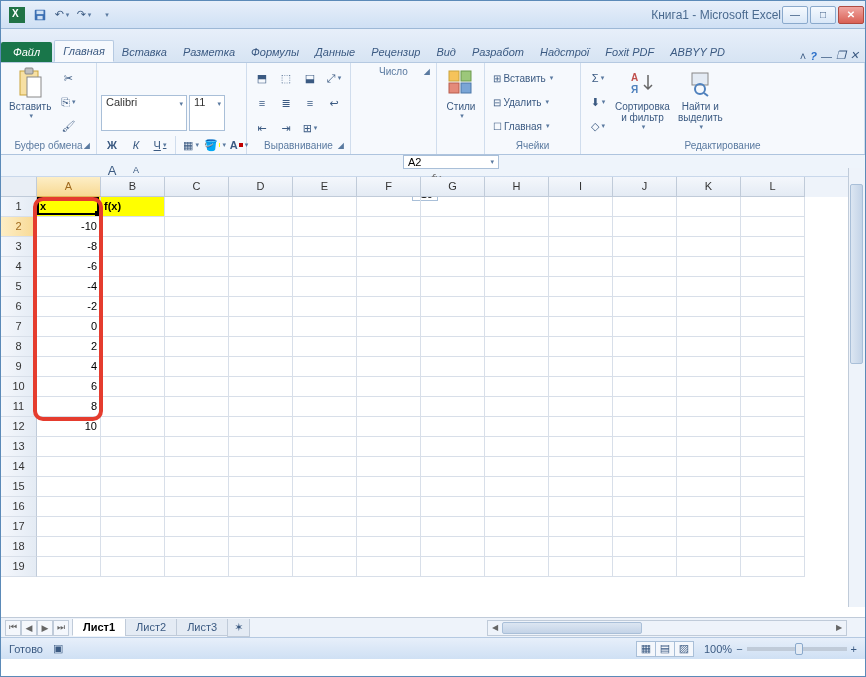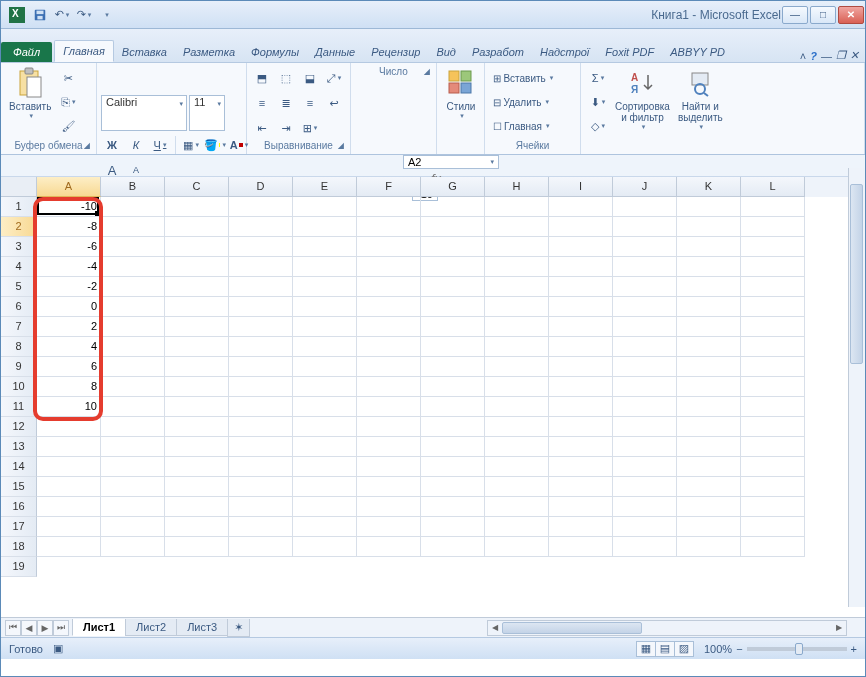--- a/index.html
+++ b/index.html
@@ -255,20 +255,21 @@
               <rect x="6" y="4" width="16" height="12" fill="#e4ebf4" stroke="#888"></rect>
               <circle cx="14" cy="20" r="5" fill="none" stroke="#4f81bd" stroke-width="2"></circle>
               <line x1="18" y1="24" x2="22" y2="27" stroke="#4f81bd" stroke-width="2"></line>
             </svg>
           </div>
         <span style="white-space:pre">Найти и
 выделить</span>
         <span class="dd">▾</span>
       </div>
     </div>
+    <div class="group-label"><span>Редактирование</span></div>
   </div>
 </div>
 
 <div class="namebox-row">
   <div class="namebox">
       <span>A2</span>
       <span class="dd">▾</span>
     </div>
   <div class="fx-btns">
     <div class="fx-btn">fx</div>
@@ -310,20 +311,34 @@
       <div class="row-h">13</div>
       <div class="row-h">14</div>
       <div class="row-h">15</div>
       <div class="row-h">16</div>
       <div class="row-h">17</div>
       <div class="row-h">18</div>
       <div class="row-h">19</div>
     </div>
   <div class="cells" id="cells">
       <div class="row">
+        <div class="cell yellow">x</div>
+        <div class="cell yellow">f(x)</div>
+        <div class="cell"></div>
+        <div class="cell"></div>
+        <div class="cell"></div>
+        <div class="cell"></div>
+        <div class="cell"></div>
+        <div class="cell"></div>
+        <div class="cell"></div>
+        <div class="cell"></div>
+        <div class="cell"></div>
+        <div class="cell"></div>
+      </div>
+      <div class="row">
         <div class="cell num">-10</div>
         <div class="cell"></div>
         <div class="cell"></div>
         <div class="cell"></div>
         <div class="cell"></div>
         <div class="cell"></div>
         <div class="cell"></div>
         <div class="cell"></div>
         <div class="cell"></div>
         <div class="cell"></div>

